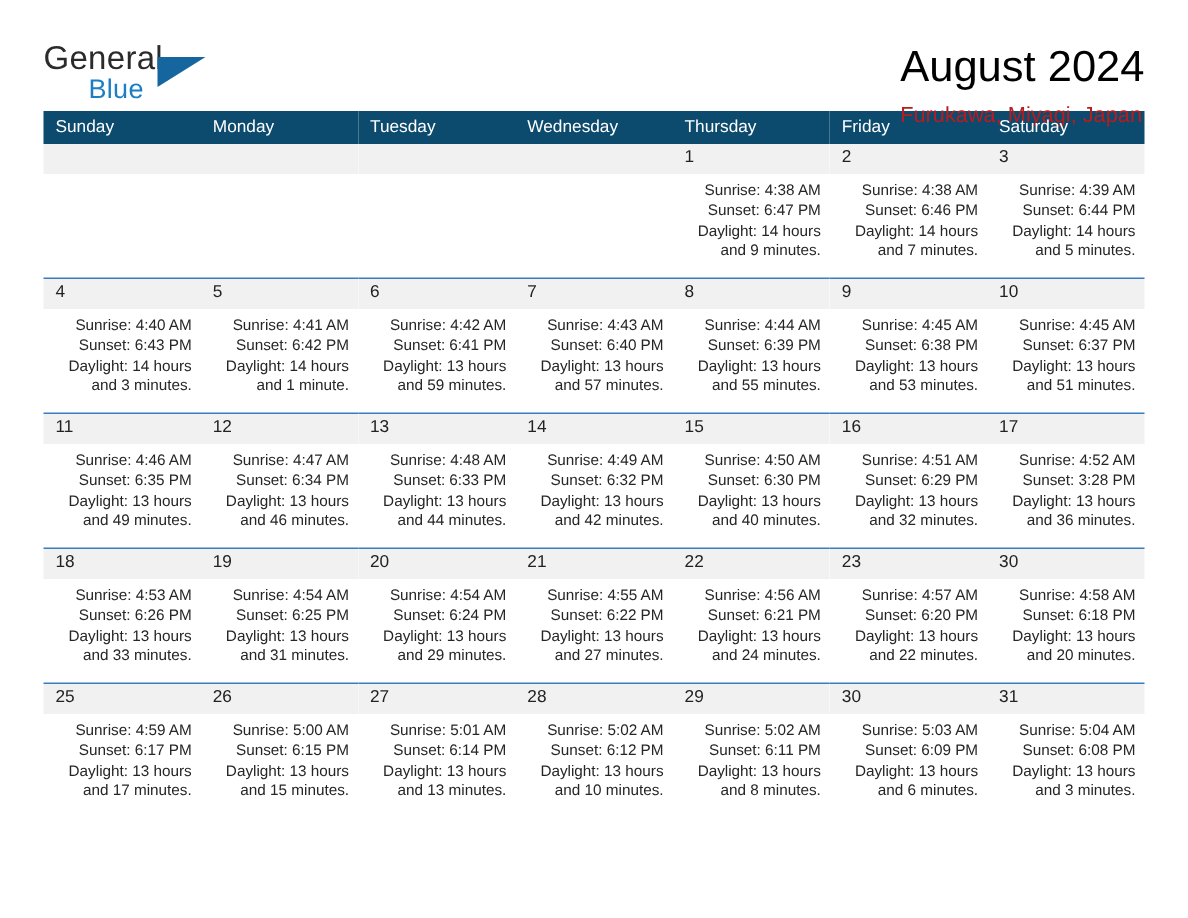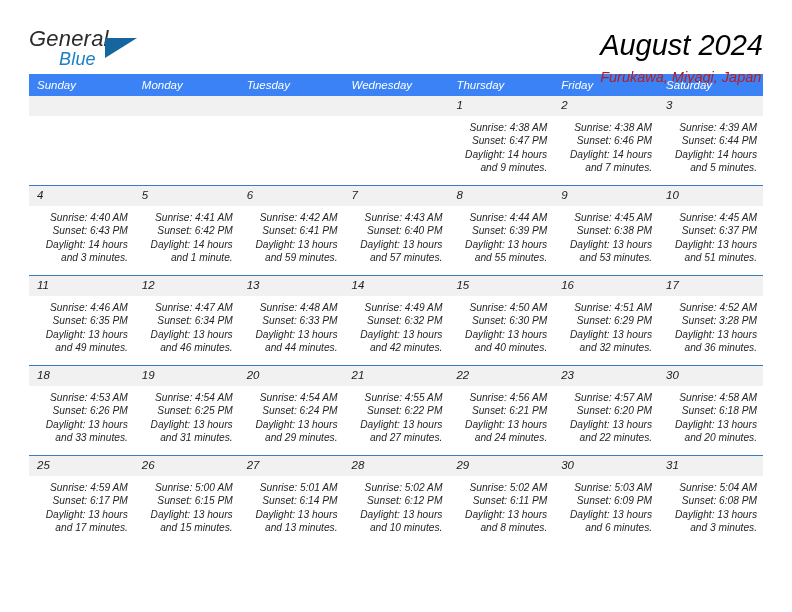--- a/index.html
+++ b/index.html
@@ -14,21 +14,20 @@
     color: #1a1a1a;
     overflow: hidden;
   }
 
   .page {
     position: relative;
     width: 792px;
     height: 612px;
     box-sizing: border-box;
     padding: 0 29px;
-    font-style: italic;
   }
 
   
   .top-bar {
     display: flex;
     align-items: flex-start;
     justify-content: space-between;
     padding-top: 28px;
     height: 68px;
     box-sizing: border-box;
@@ -88,21 +87,21 @@
   }
 
   
   .calendar {
     margin-top: 6px;
     width: 734px;
     border-collapse: collapse;
     table-layout: fixed;
   }
   .calendar th {
-    background: #3b82f6;
+    background: #0c4a6e;
     color: #ffffff;
     font-size: 11.5px;
     font-weight: normal;
     text-align: left;
     padding: 5px 0 5px 8px;
     height: 12px;
     border: none;
   }
   .calendar td {
     vertical-align: top;

